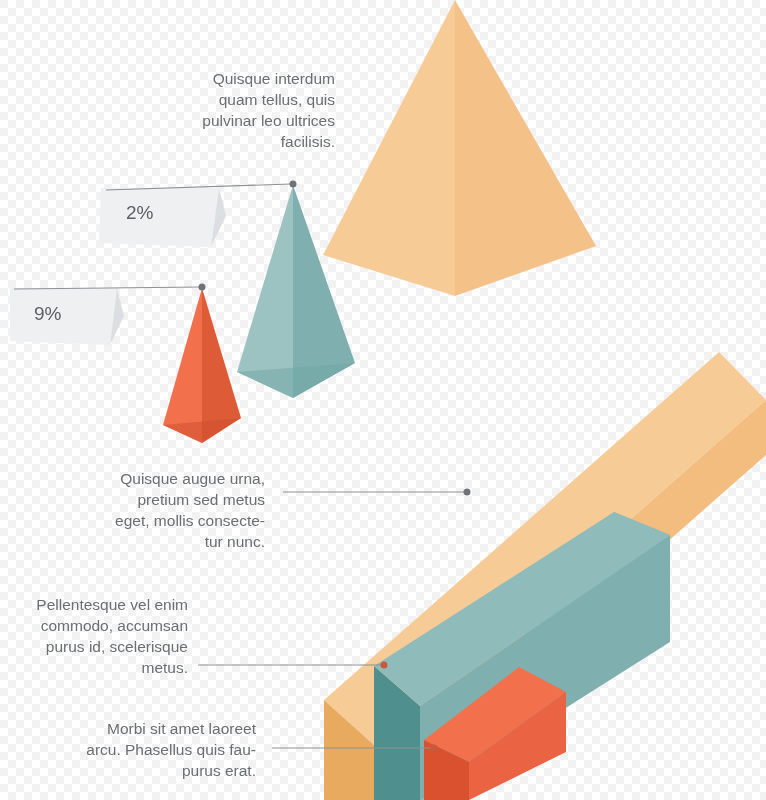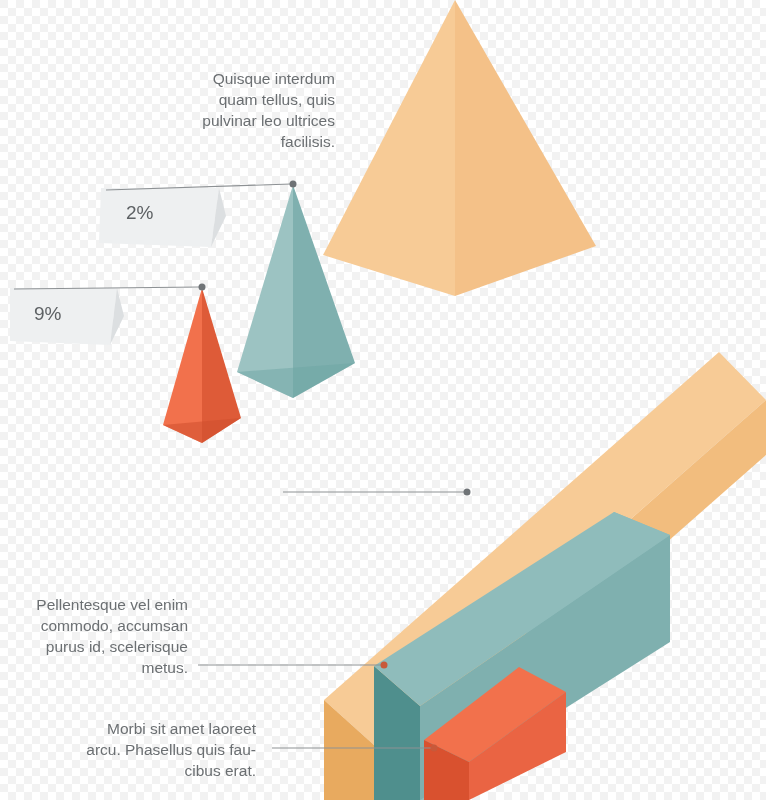--- a/index.html
+++ b/index.html
@@ -107,23 +107,27 @@
 
   <div class="txt right" style="left:145px; top:68px; width:190px;">Quisque interdum
 quam tellus, quis
 pulvinar leo ultrices
 facilisis.</div>
 
   <div class="pct" style="left:126px; top:202px;">2%</div>
 
   <div class="pct" style="left:34px; top:303px;">9%</div>
 
+  <div class="txt right" style="left:55px; top:468px; width:210px;">Quisque augue urna,
+pretium sed metus
+eget, mollis consecte-
+tur nunc.</div>
 
   <div class="txt right" style="left:-27px; top:594px; width:215px;">Pellentesque vel enim
 commodo, accumsan
 purus id, scelerisque
 metus.</div>
 
   <div class="txt right" style="left:41px; top:718px; width:215px;">Morbi sit amet laoreet
 arcu. Phasellus quis fau-
-cibus erat.</div>
+purus erat.</div>
 
 </div>
 
 </body></html>

